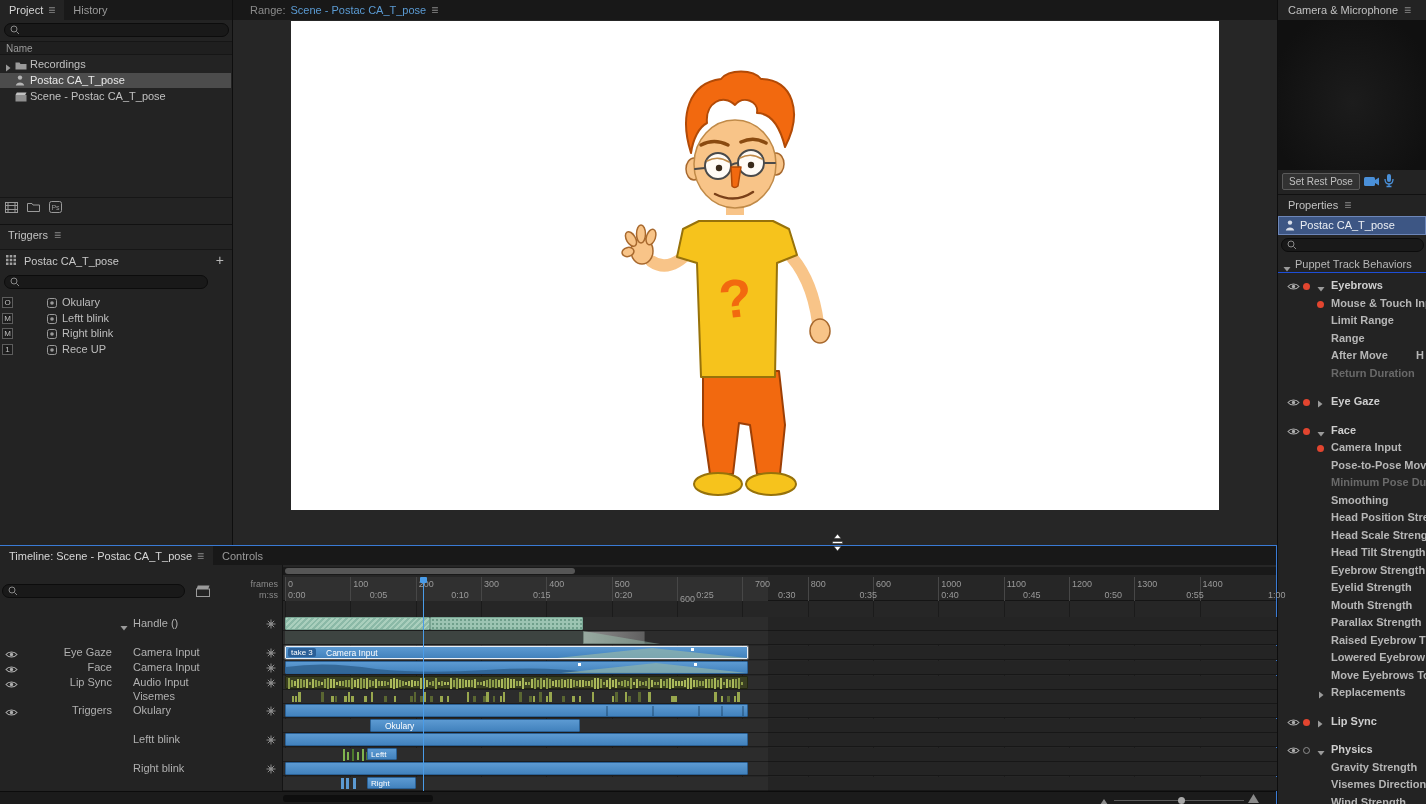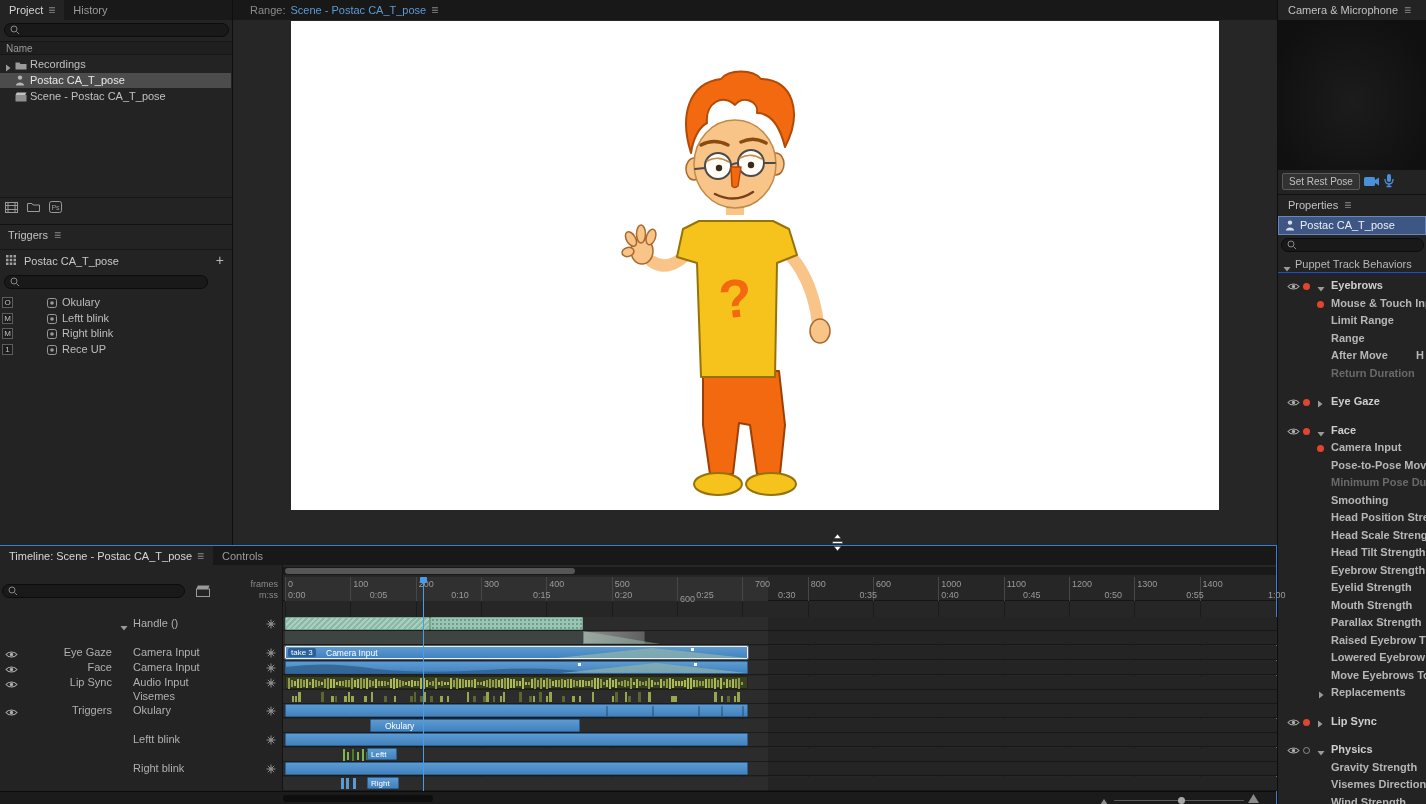--- a/index.html
+++ b/index.html
@@ -818,21 +818,21 @@
     <div class="clip" style="left:367px;top:202px;width:30px;height:12px;z-index:3">
       <span class="clip-label" style="left:3px;top:0;font-size:8px">Leftt</span>
     </div>
 
     <div class="clip" style="left:285px;top:216px;width:463px;z-index:3"></div>
     <div id="right-ticks" style="position:absolute;left:285px;top:231px;width:463px;height:13px;z-index:3">
         <div class="btick" style="left: 56px;"></div>
         <div class="btick" style="left: 61px;"></div>
         <div class="btick" style="left: 68px;"></div>
       </div>
-    <div class="clip" style="left:367px;top:231px;width:32px;height:12px;z-index:3">
+    <div class="clip" style="left:367px;top:231px;width:49px;height:12px;z-index:3">
       <span class="clip-label" style="left:3px;top:0;font-size:8px">Right</span>
     </div>
 
     <div id="tl-labels" style="position:absolute;left:0;top:0;width:283px;z-index:5">
         <div class="tl-label-row" style="top: 71px;">
           <span class="tl-chev"><svg width="8" height="6" viewBox="0 0 8 6">
               <path d="M0.5 1 L7.5 1 L4 5.5 Z" fill="#9a9a9a"></path>
             </svg></span>
           <span class="tl-name">Handle ()</span>
           <span class="tl-pin"><svg width="10" height="10" viewBox="0 0 10 10">

